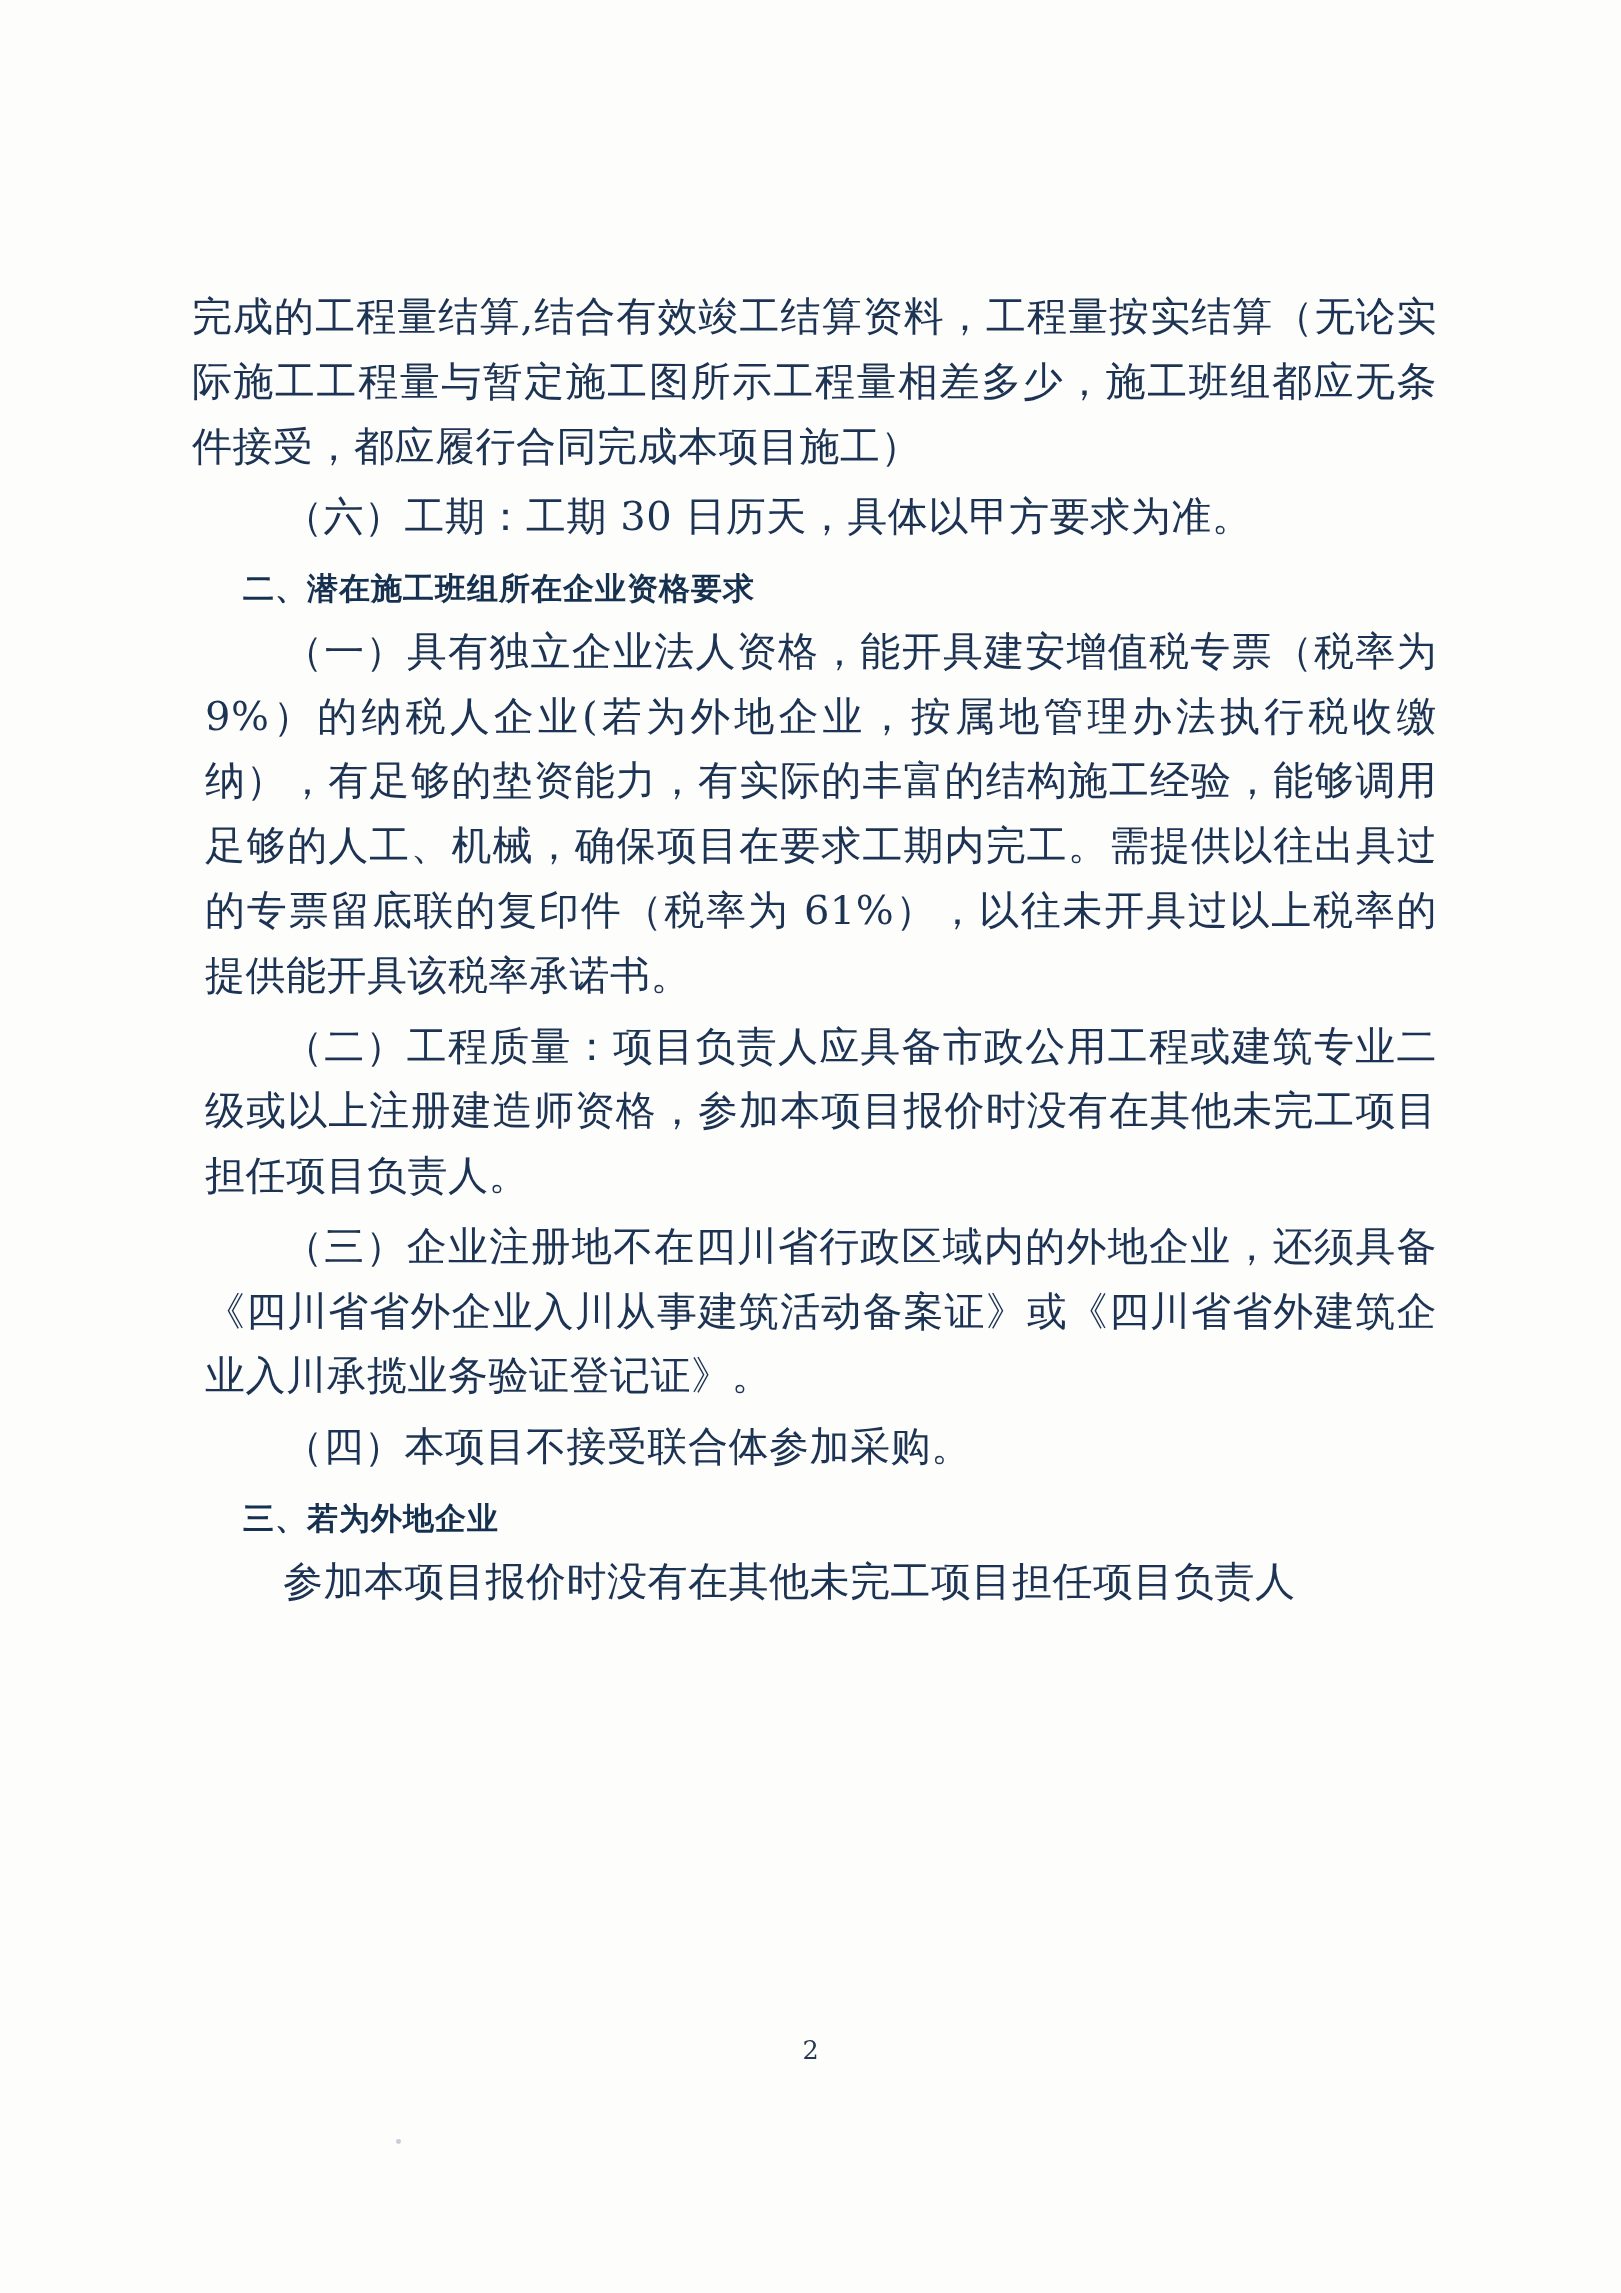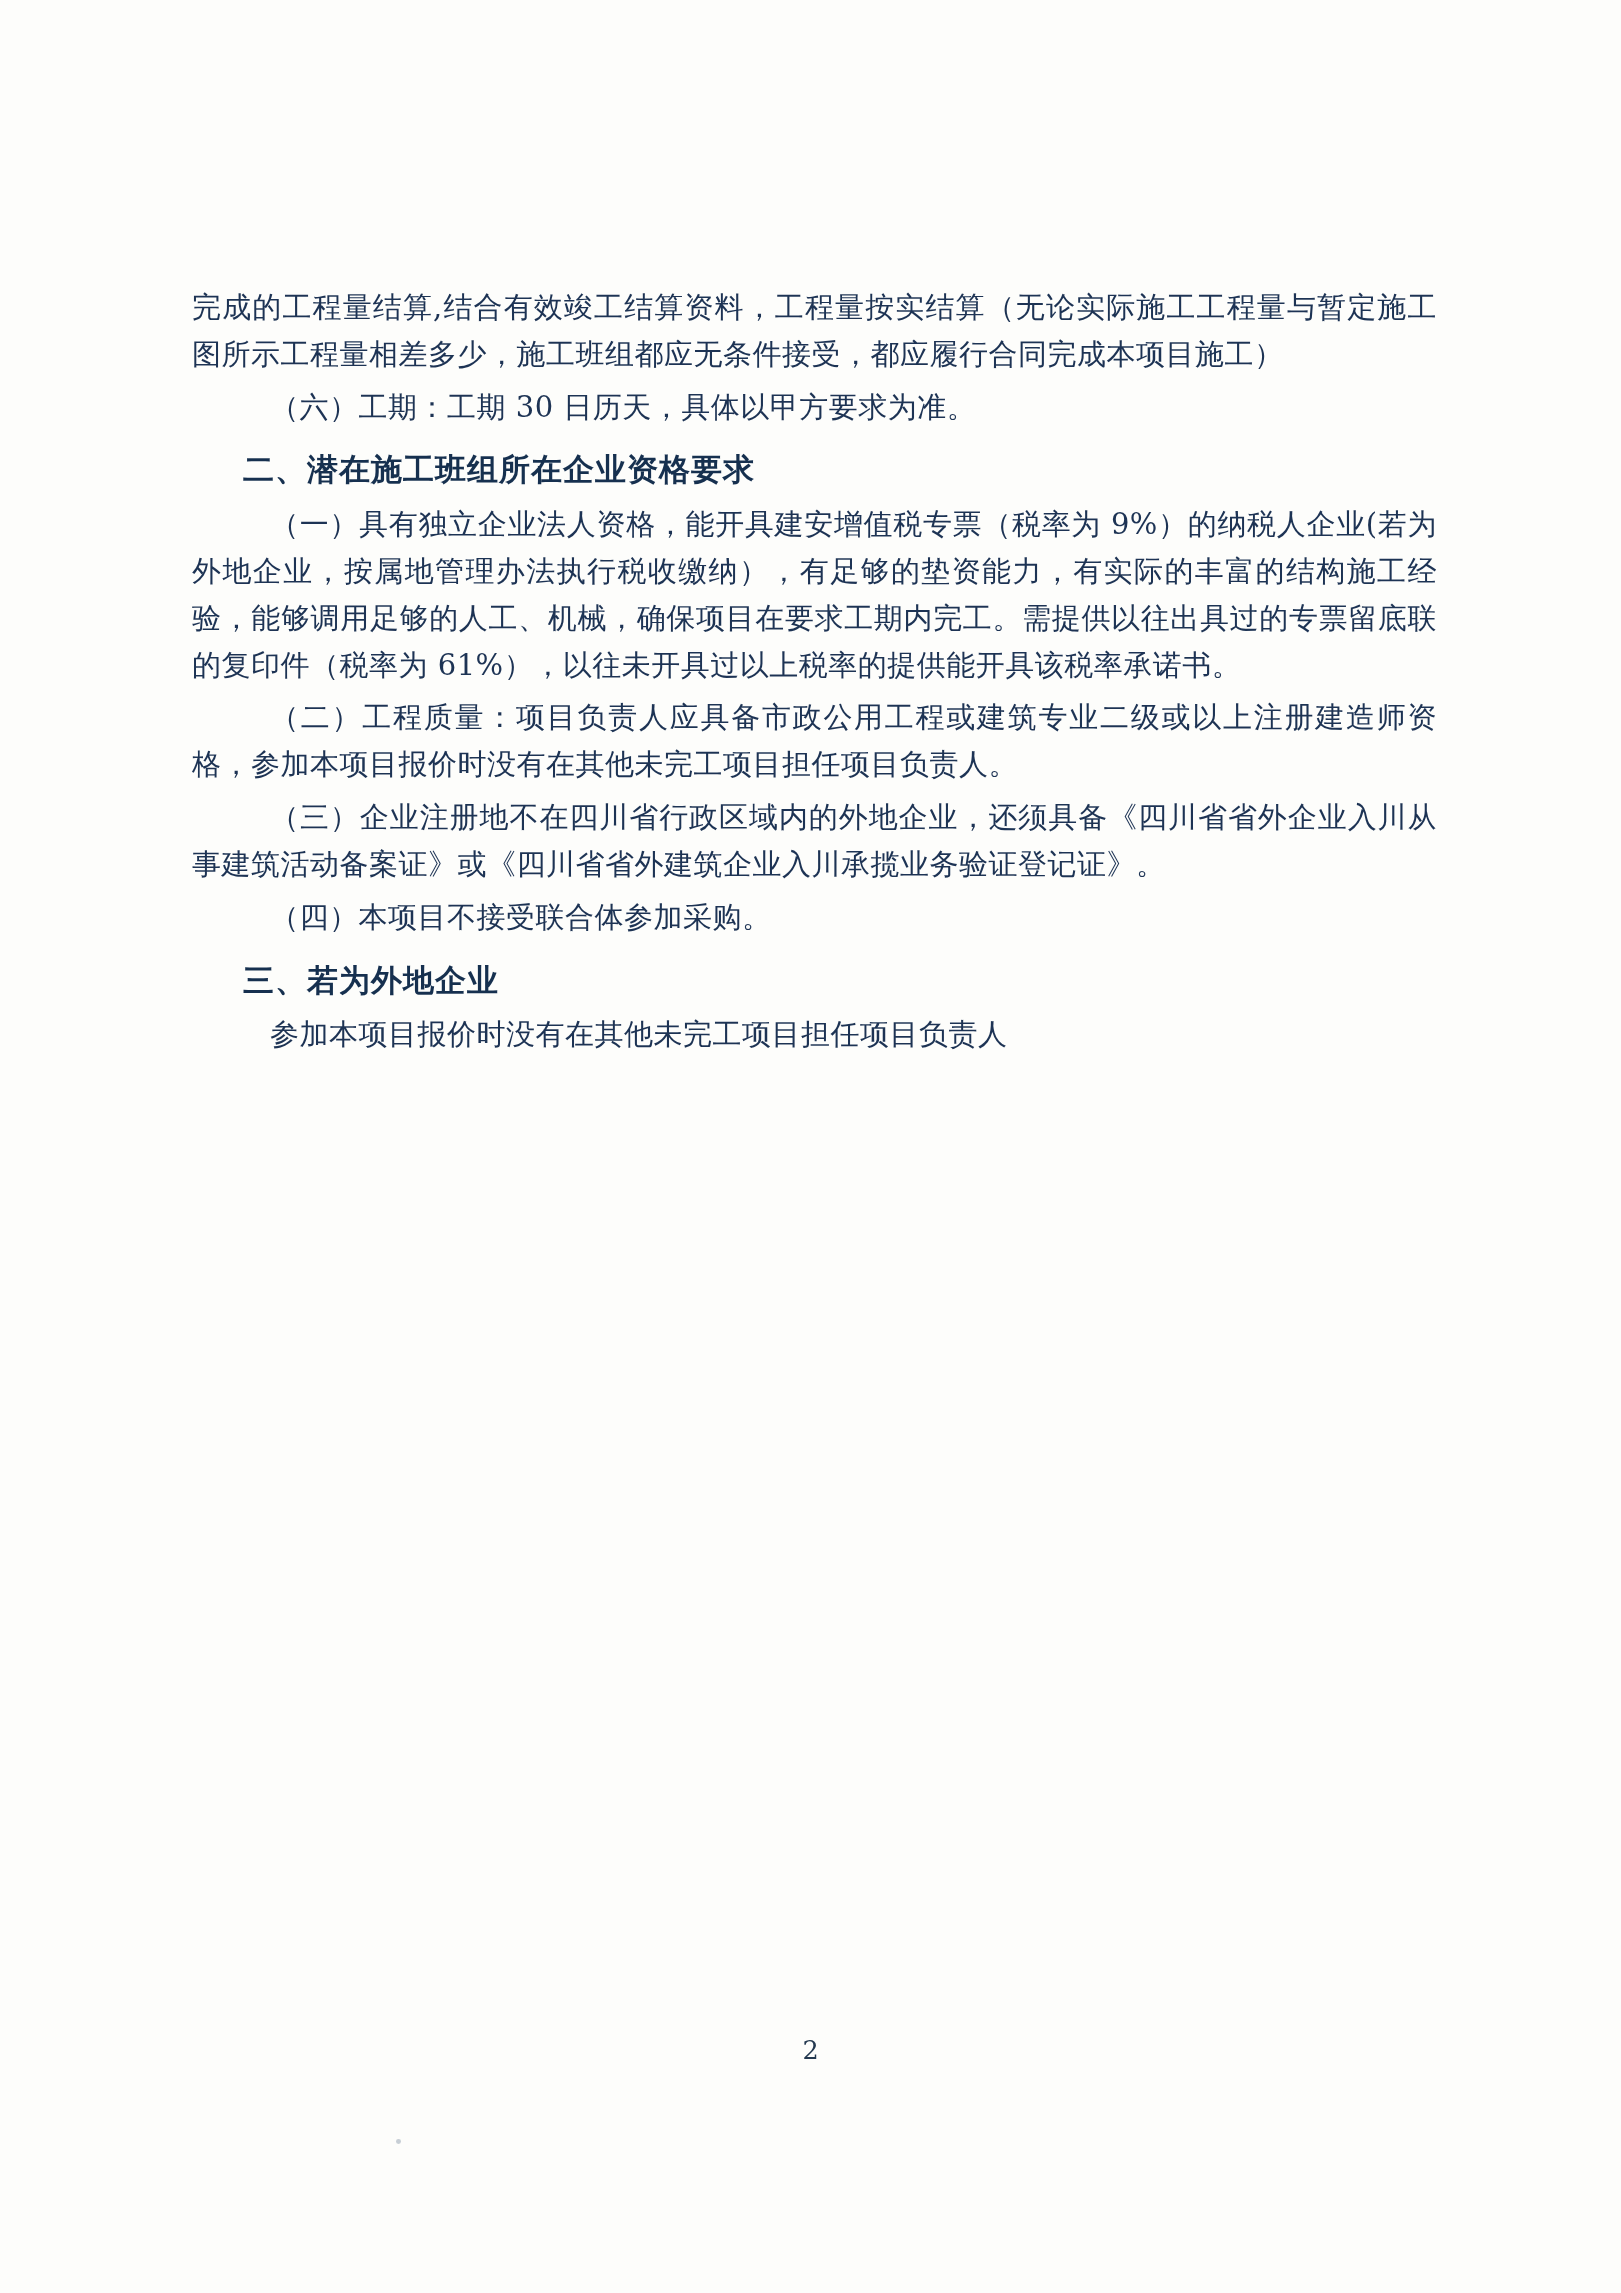--- a/index.html
+++ b/index.html
@@ -18,29 +18,30 @@
     color: #1b2a4a;
   }
   .content {
     position: absolute;
     left: 192px;
     top: 284px;
     width: 1245px;
   }
   p {
     margin: 0 0 5.9px 0;
-    font-size: 29px;
+    font-size: 40px;
     line-height: 1.62;
     letter-spacing: 0.5px;
     text-align: justify;
     color: #1d3354;
     font-weight: 500;
   }
   p.indent {
     text-indent: 78px;
+    margin-left: 13px;
   }
   h2 {
     margin: 13.7px 0 5.9px 0;
     font-size: 31px;
     line-height: 1.62;
     letter-spacing: 1px;
     font-weight: 700;
     text-indent: 51px;
     color: #16304f;
   }

